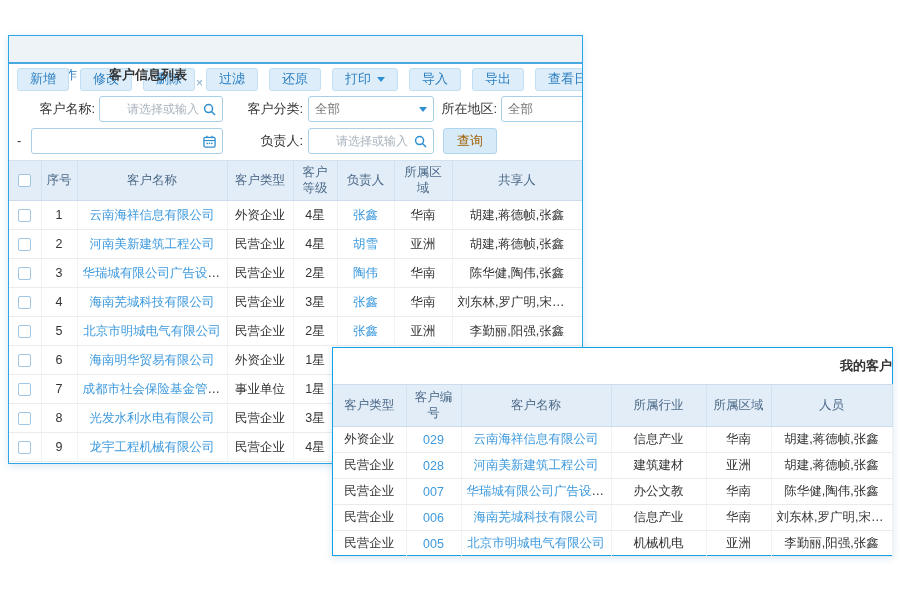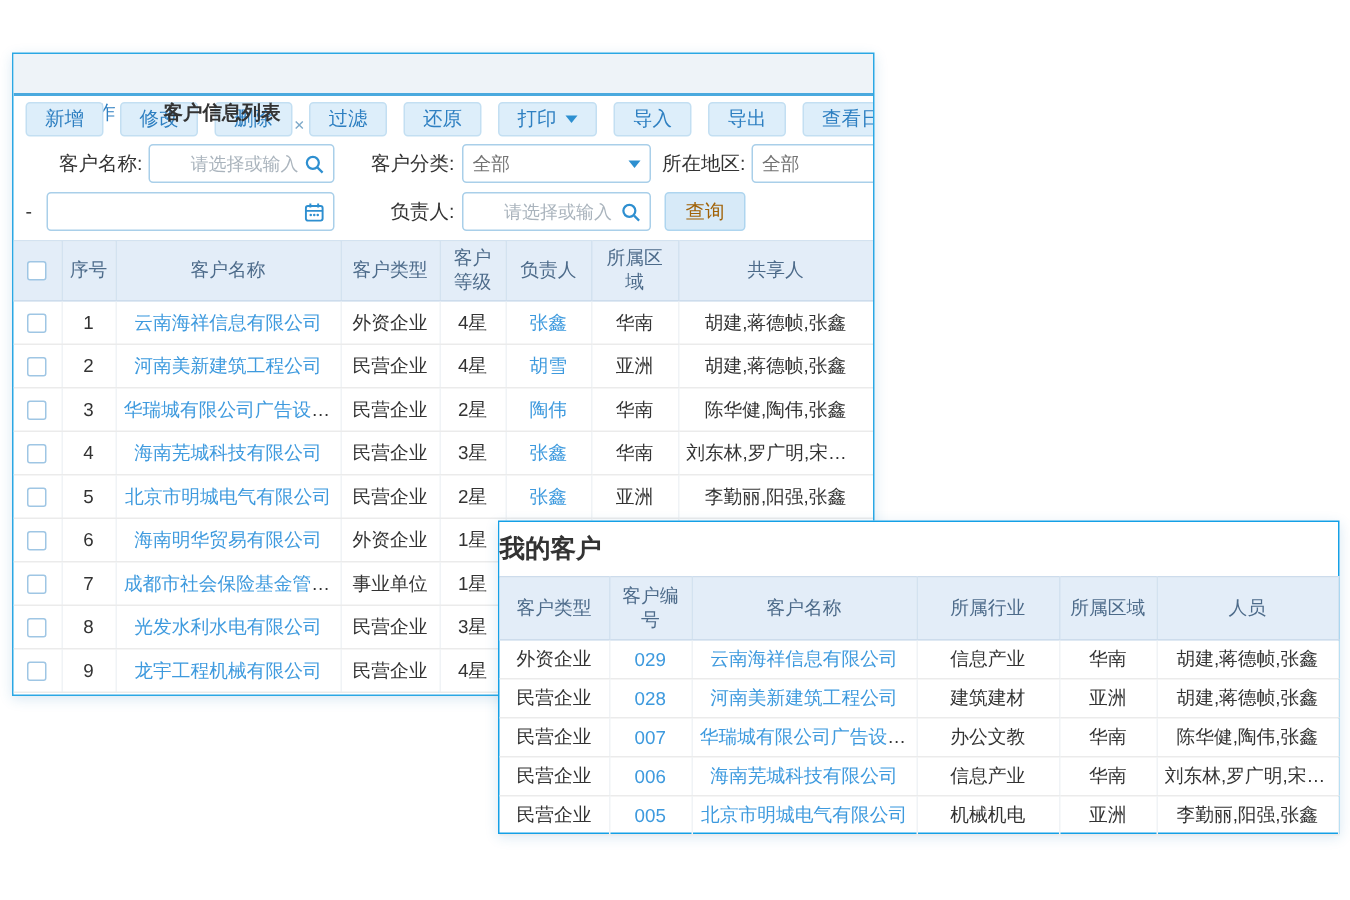--- a/index.html
+++ b/index.html
@@ -49,21 +49,21 @@
     text-overflow:ellipsis; }
   #main-table thead tr { height:40px; }
   #main-table tbody tr { height:29px; }
   td.al { text-align:center; }
   .link { color:#3e9ade; cursor:pointer; }
   .checkbox { display:inline-block; width:13px; height:13px; border:1px solid #9fc6e4;
     border-radius:2px; background:#fff; vertical-align:middle; cursor:pointer; }
 
   
   #my-panel { left:332px; top:347px; width:561px; height:209px; border-color:#14a0e6; z-index:5; }
-  #my-title { height:36px; line-height:36px; text-align:left; font-size:17px;
+  #my-title { height:36px; line-height:36px; text-align:right; font-size:13px;
     font-weight:bold; color:#333; background:#fff; }
   #my-table { width:559px; }
   #my-table thead tr { height:42px; }
   #my-table tbody tr { height:26px; }
   #my-table thead td { border-top:1px solid #cddcec; }
 
   .search-icon, .cal-icon { flex:none; display:inline-flex; cursor:pointer; margin-left:4px; }
 </style>
 </head>
 <body>

